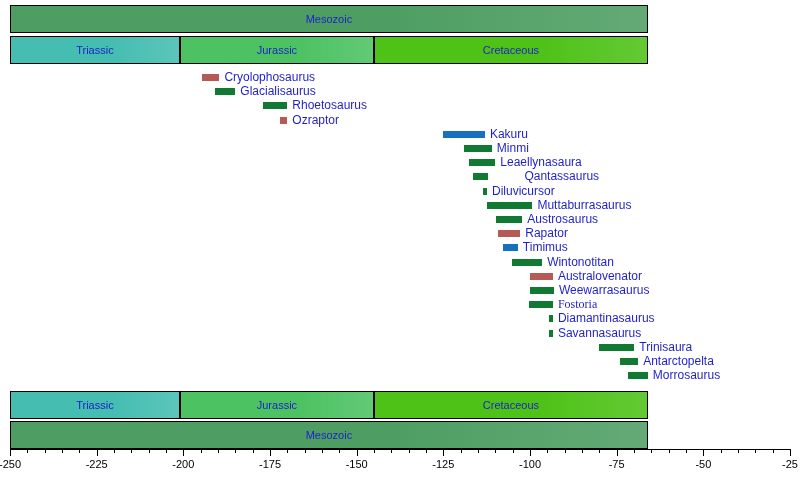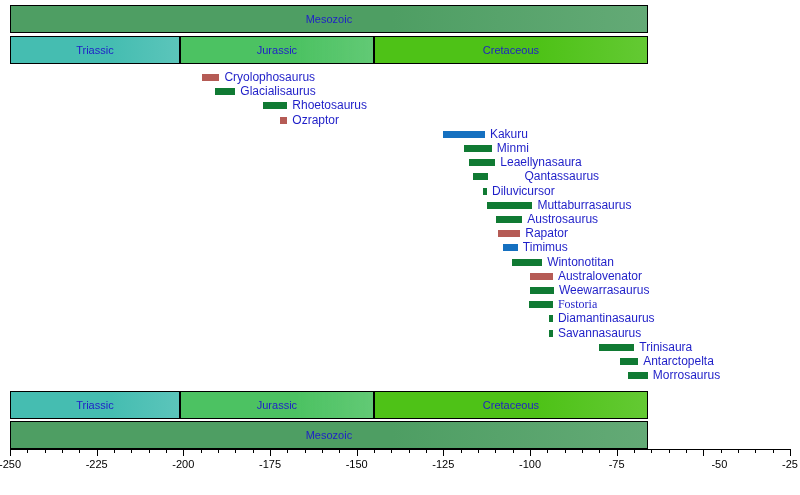--- a/index.html
+++ b/index.html
@@ -250,17 +250,17 @@
       <div class="tick tick-minor" style="left: 772.667px; top: 449px;"></div>
       <div class="tick tick-major" style="left: 790px; top: 449px;"></div>
       <div class="tick-label" style="left: 10px; top: 458px;">-250</div>
       <div class="tick-label" style="left: 96.6667px; top: 458px;">-225</div>
       <div class="tick-label" style="left: 183.333px; top: 458px;">-200</div>
       <div class="tick-label" style="left: 270px; top: 458px;">-175</div>
       <div class="tick-label" style="left: 356.667px; top: 458px;">-150</div>
       <div class="tick-label" style="left: 443.333px; top: 458px;">-125</div>
       <div class="tick-label" style="left: 530px; top: 458px;">-100</div>
       <div class="tick-label" style="left: 616.667px; top: 458px;">-75</div>
-      <div class="tick-label" style="left: 703.333px; top: 458px; margin-left: 16px;">-50</div>
+      <div class="tick-label" style="left: 703.333px; top: 458px;">-50</div>
       <div class="tick-label" style="left: 790px; top: 458px;">-25</div>
     </div>
 
 </div>
 
 </body></html>

